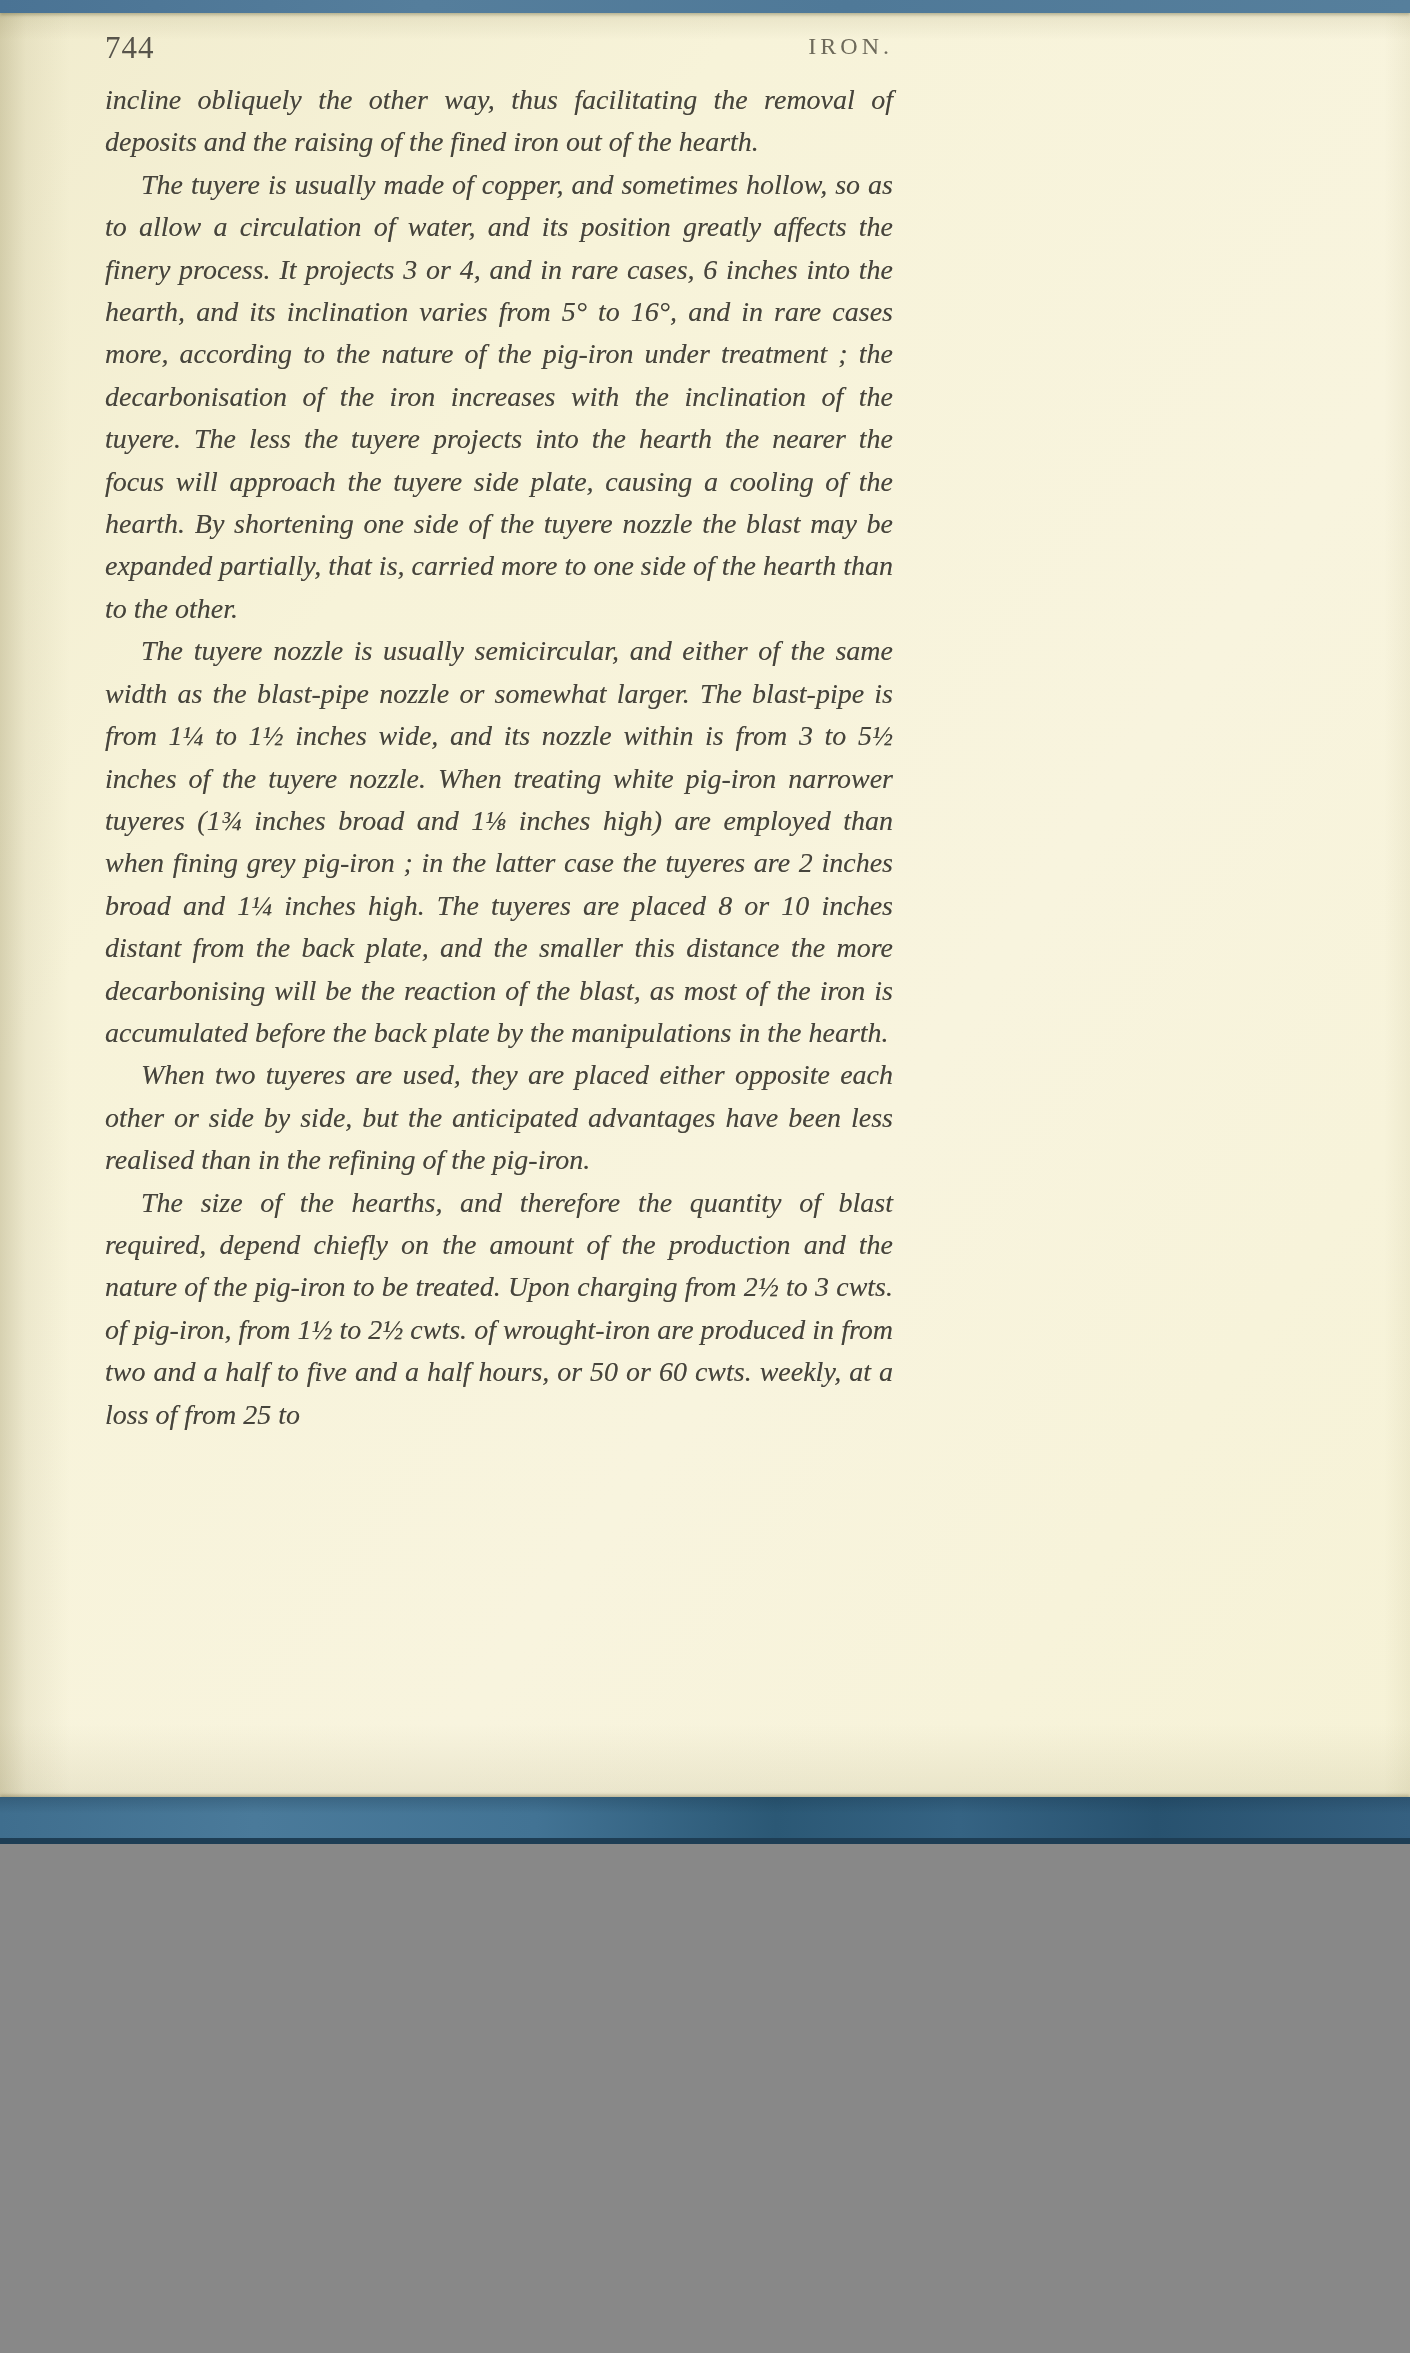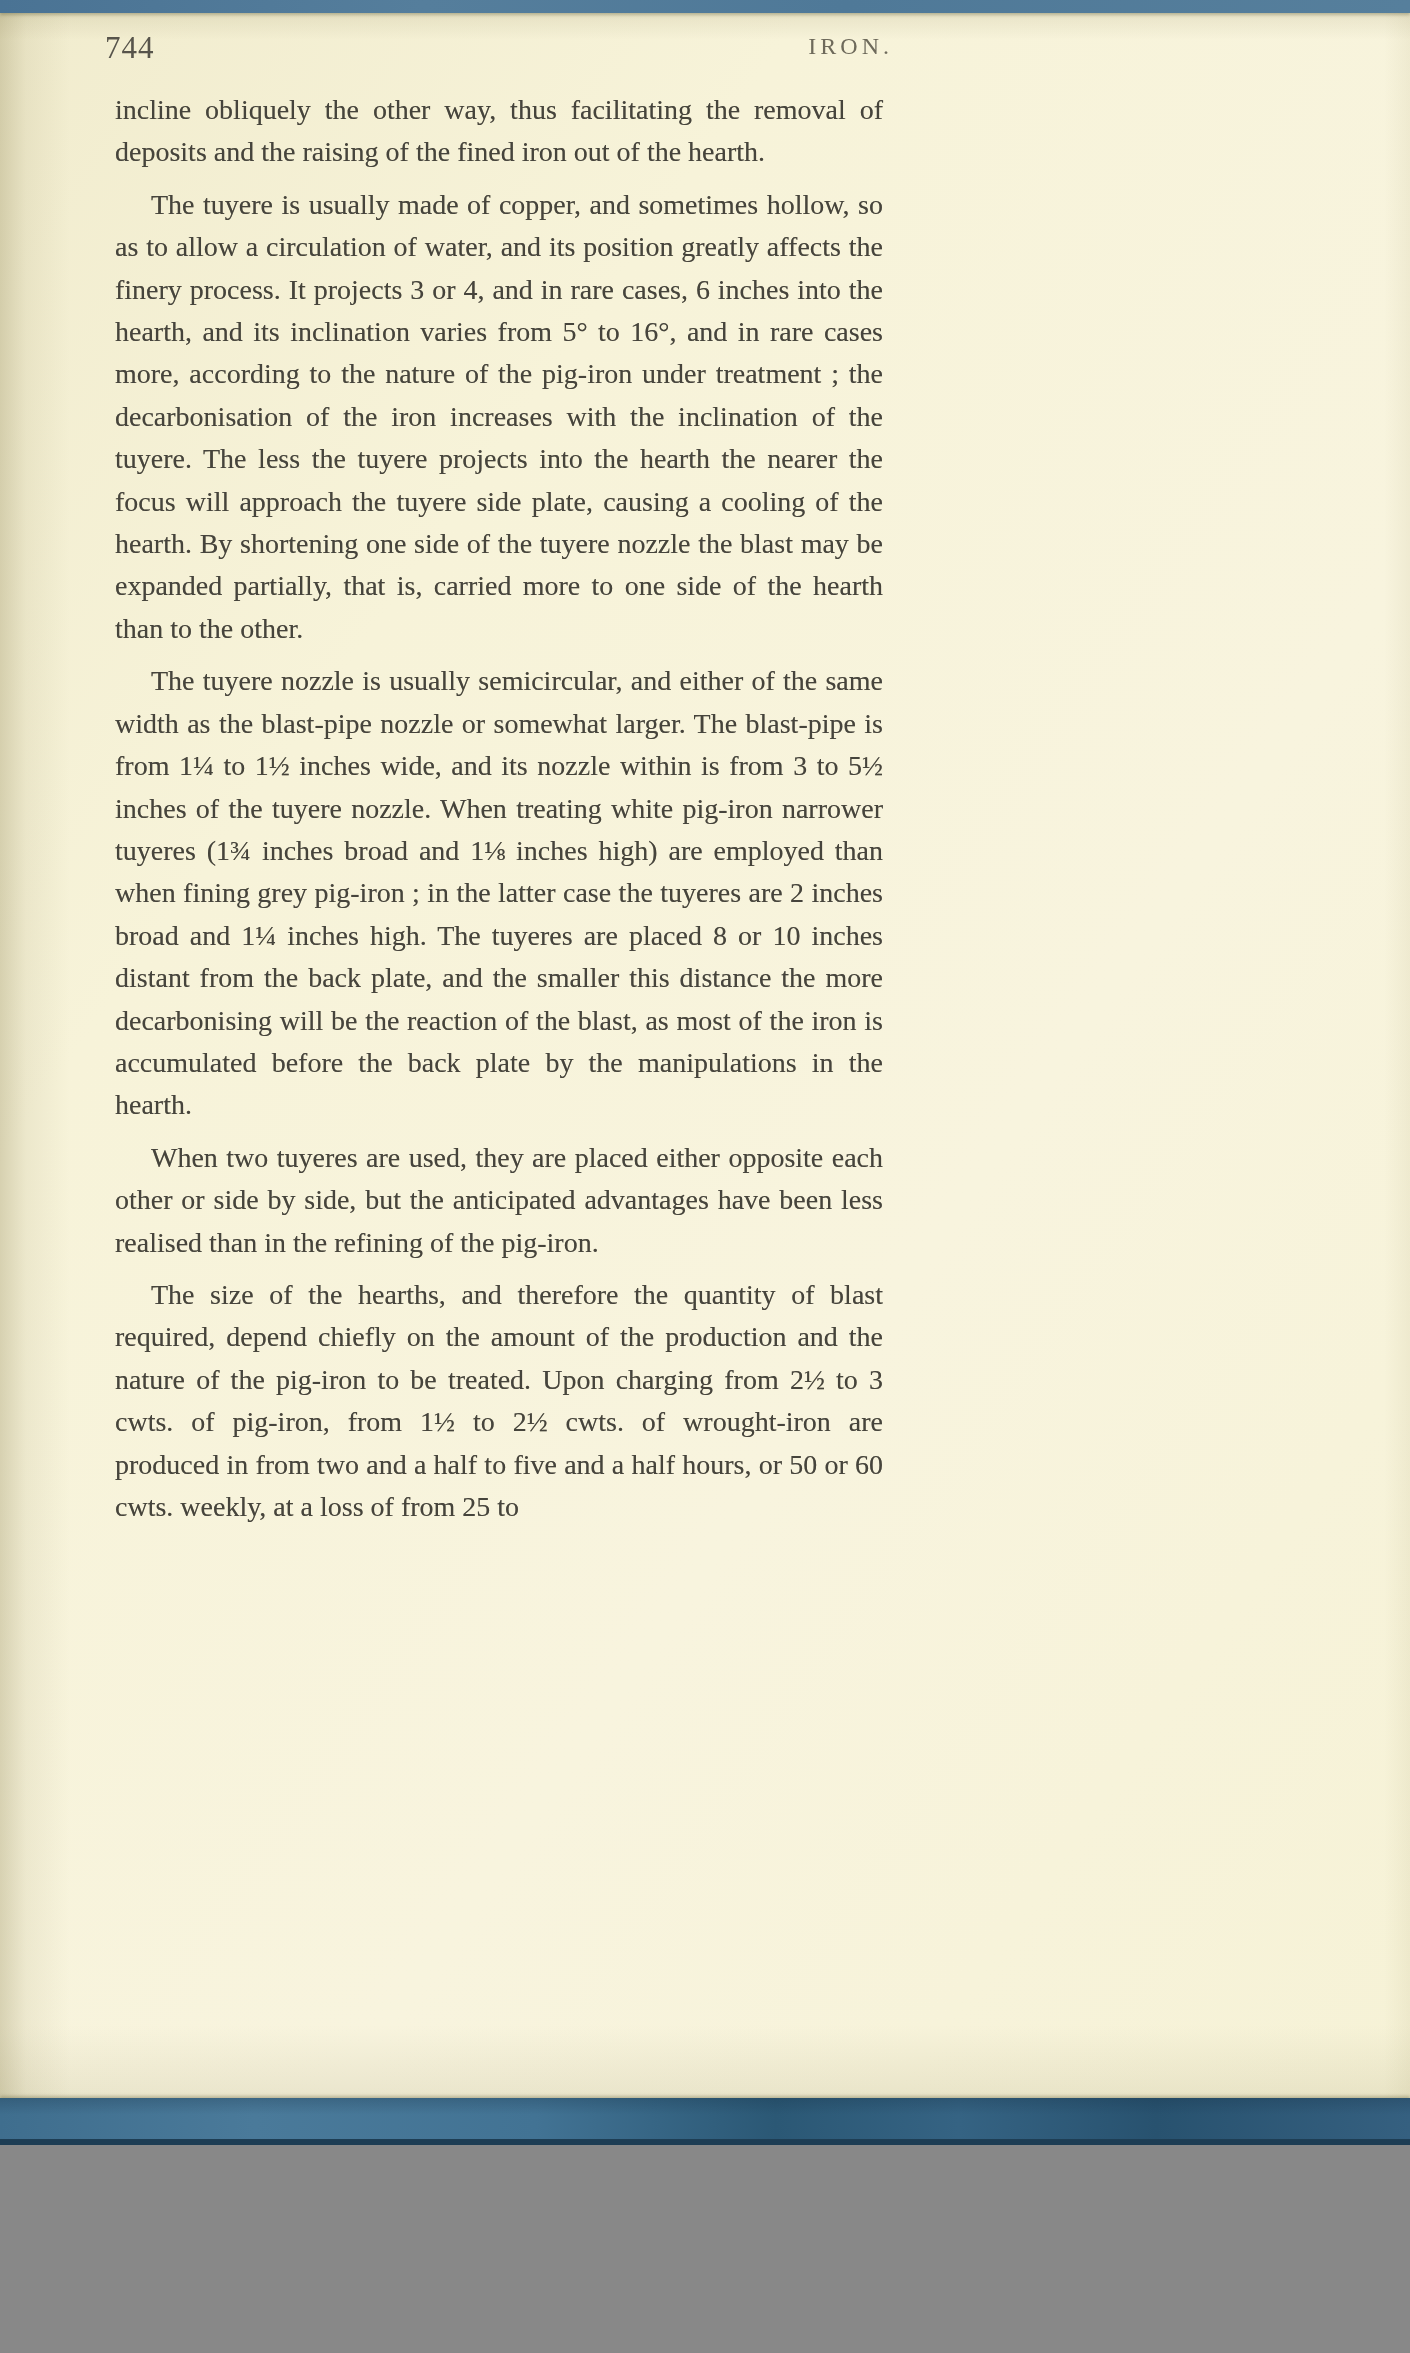--- a/index.html
+++ b/index.html
@@ -3,21 +3,21 @@
 <meta charset="utf-8">
 <style>
   html, body {
     margin: 0;
     padding: 0;
     background: #888;
   }
   .scan {
     position: relative;
     width: 1410px;
-    height: 2145px;
+    height: 1844px;
     overflow: hidden;
     background: linear-gradient(125deg, #f1ecce 0%, #f7f3d9 28%, #f8f4de 62%, #f6f2d6 100%);
     font-family: "Liberation Serif", "DejaVu Serif", serif;
   }
   
   .edge-top {
     position: absolute;
     top: 0; left: 0; right: 0;
     height: 13px;
     background: linear-gradient(to right, #4a7394 0%, #557e9c 30%, #4f7998 60%, #567f9c 100%);
@@ -86,22 +86,23 @@
     top: 79px;
     left: 105px;
     width: 788px;
     font-size: 28px;
     line-height: 42.4px;
     color: #46443c;
     text-align: justify;
     text-shadow: 0 0 0.6px rgba(70,66,50,0.45);
   }
   .body-text p {
-    margin: 10px;
+    margin: 0;
     padding: 0;
+    font-style: italic;
   }
   .body-text p.indent {
     text-indent: 36px;
   }
 </style>
 </head>
 <body>
 
 <div class="scan">
   <div class="paper-shade"></div>

